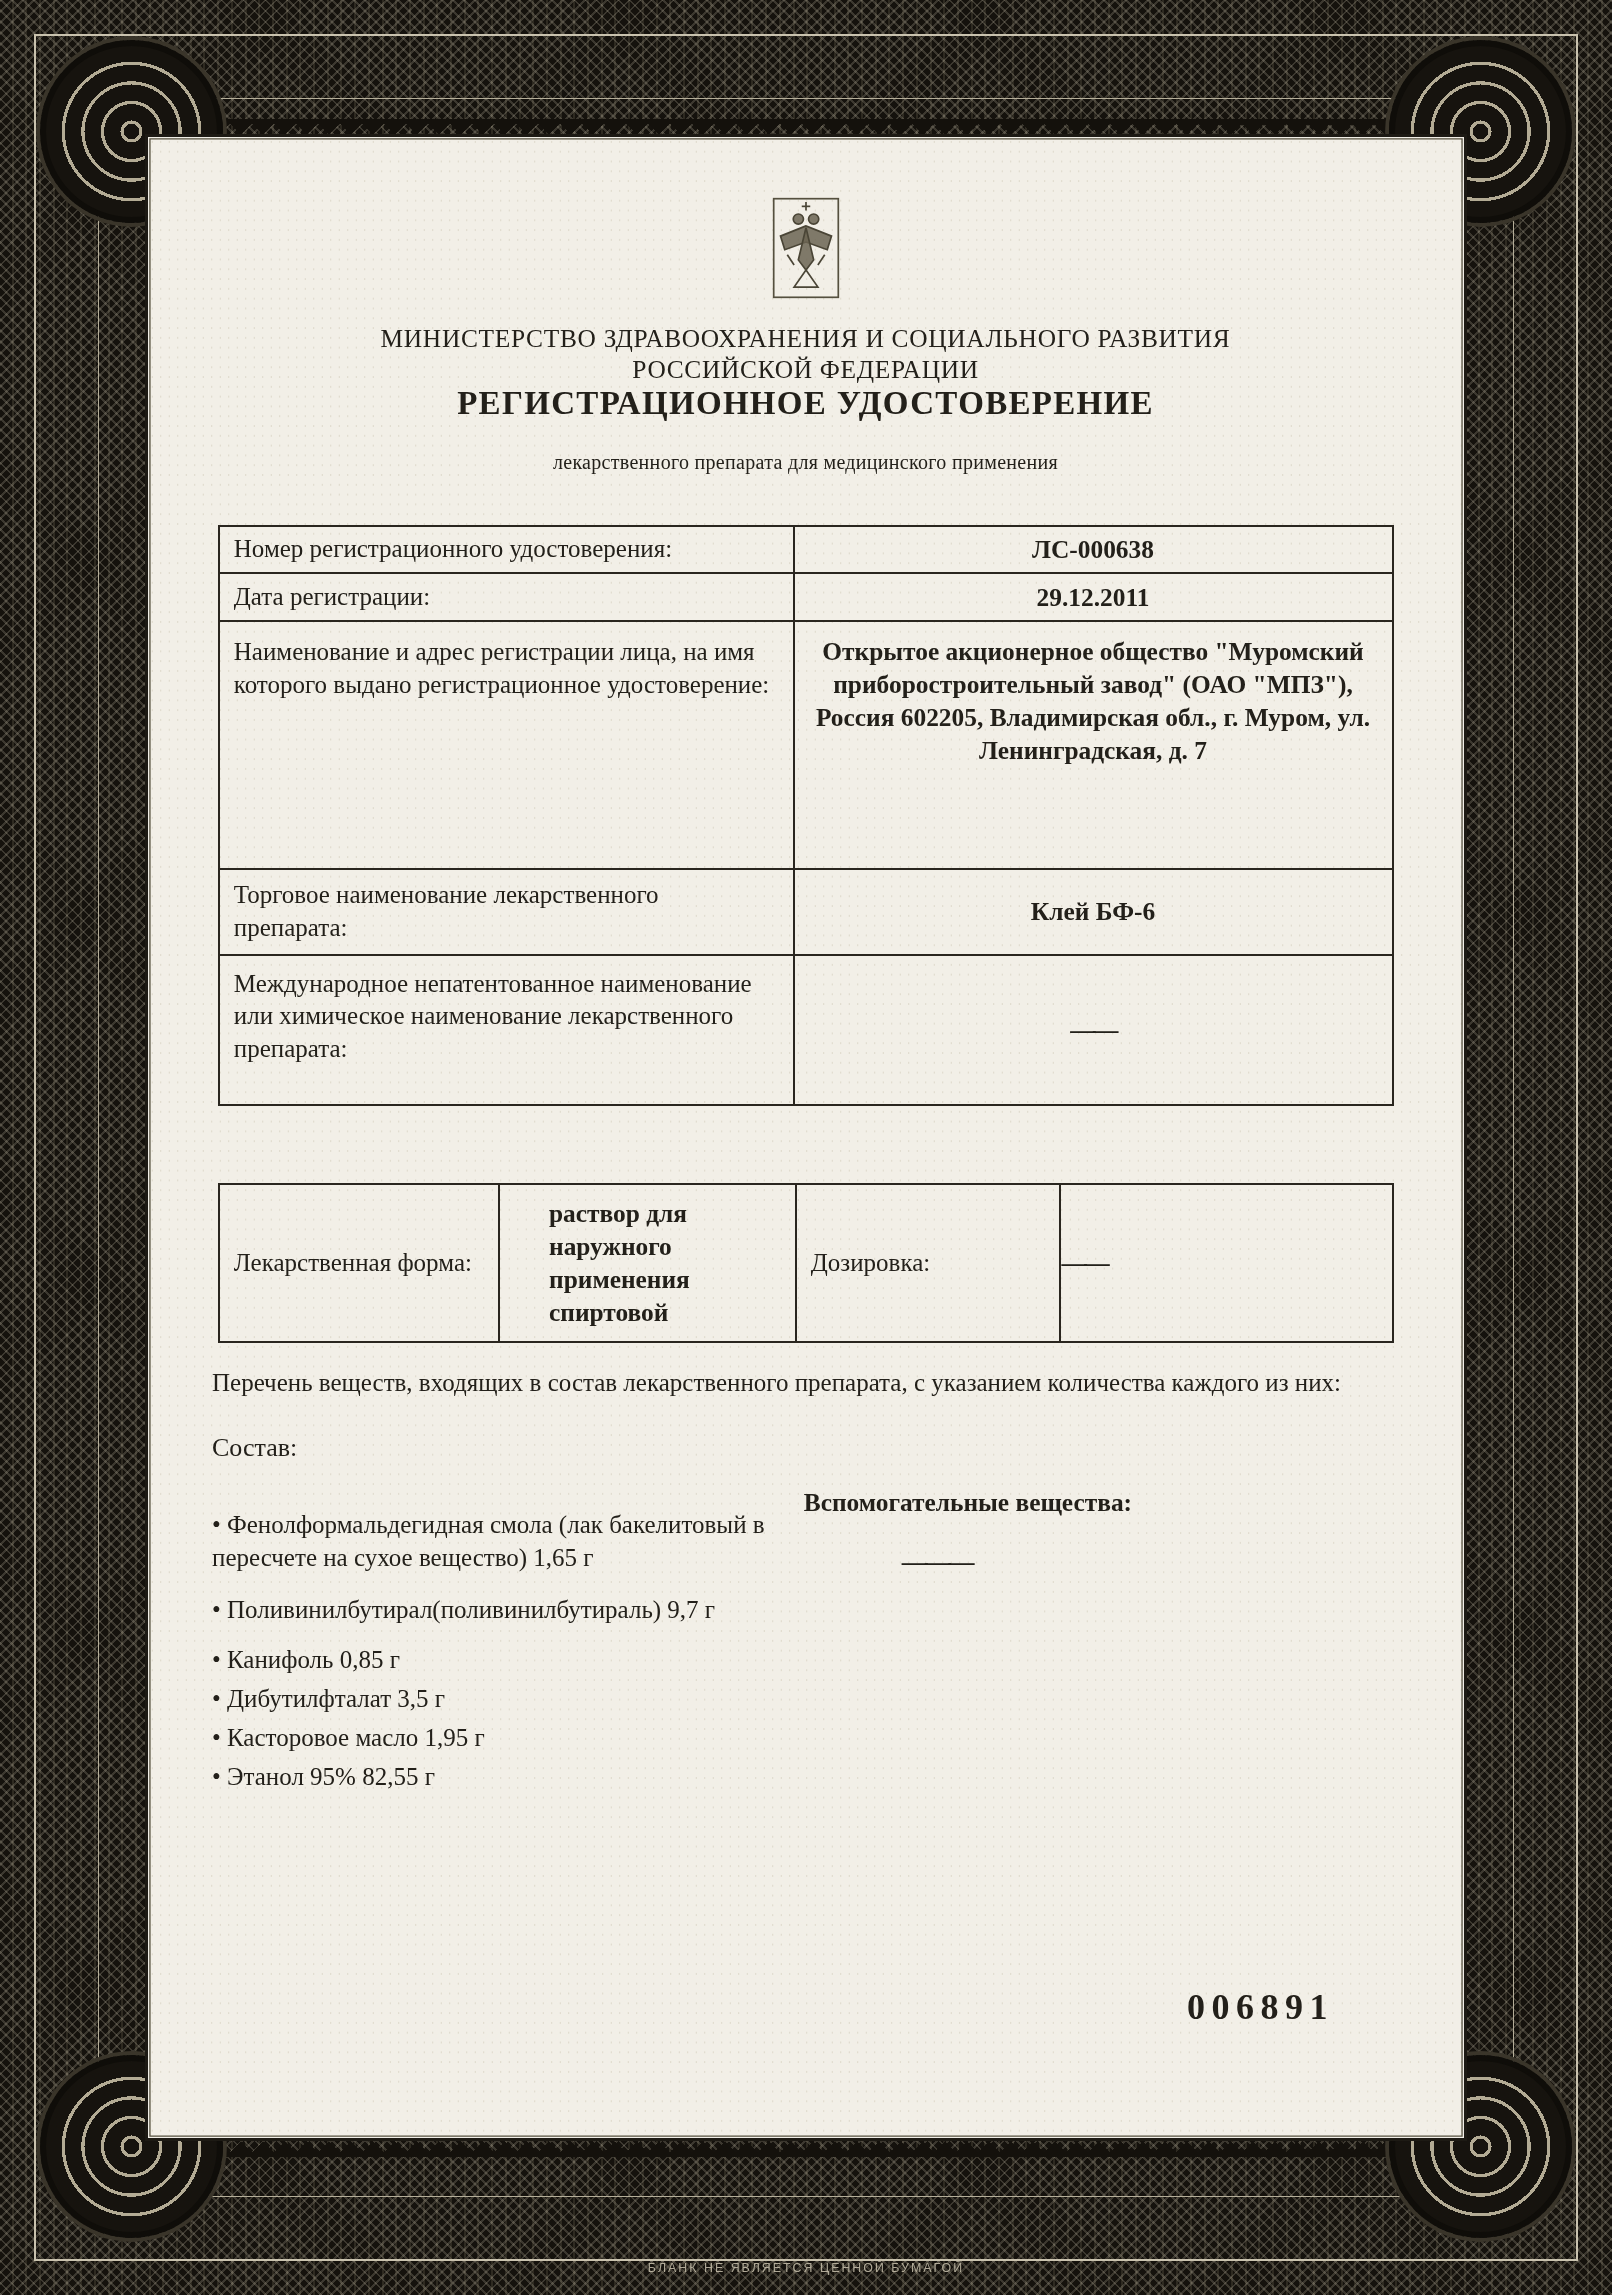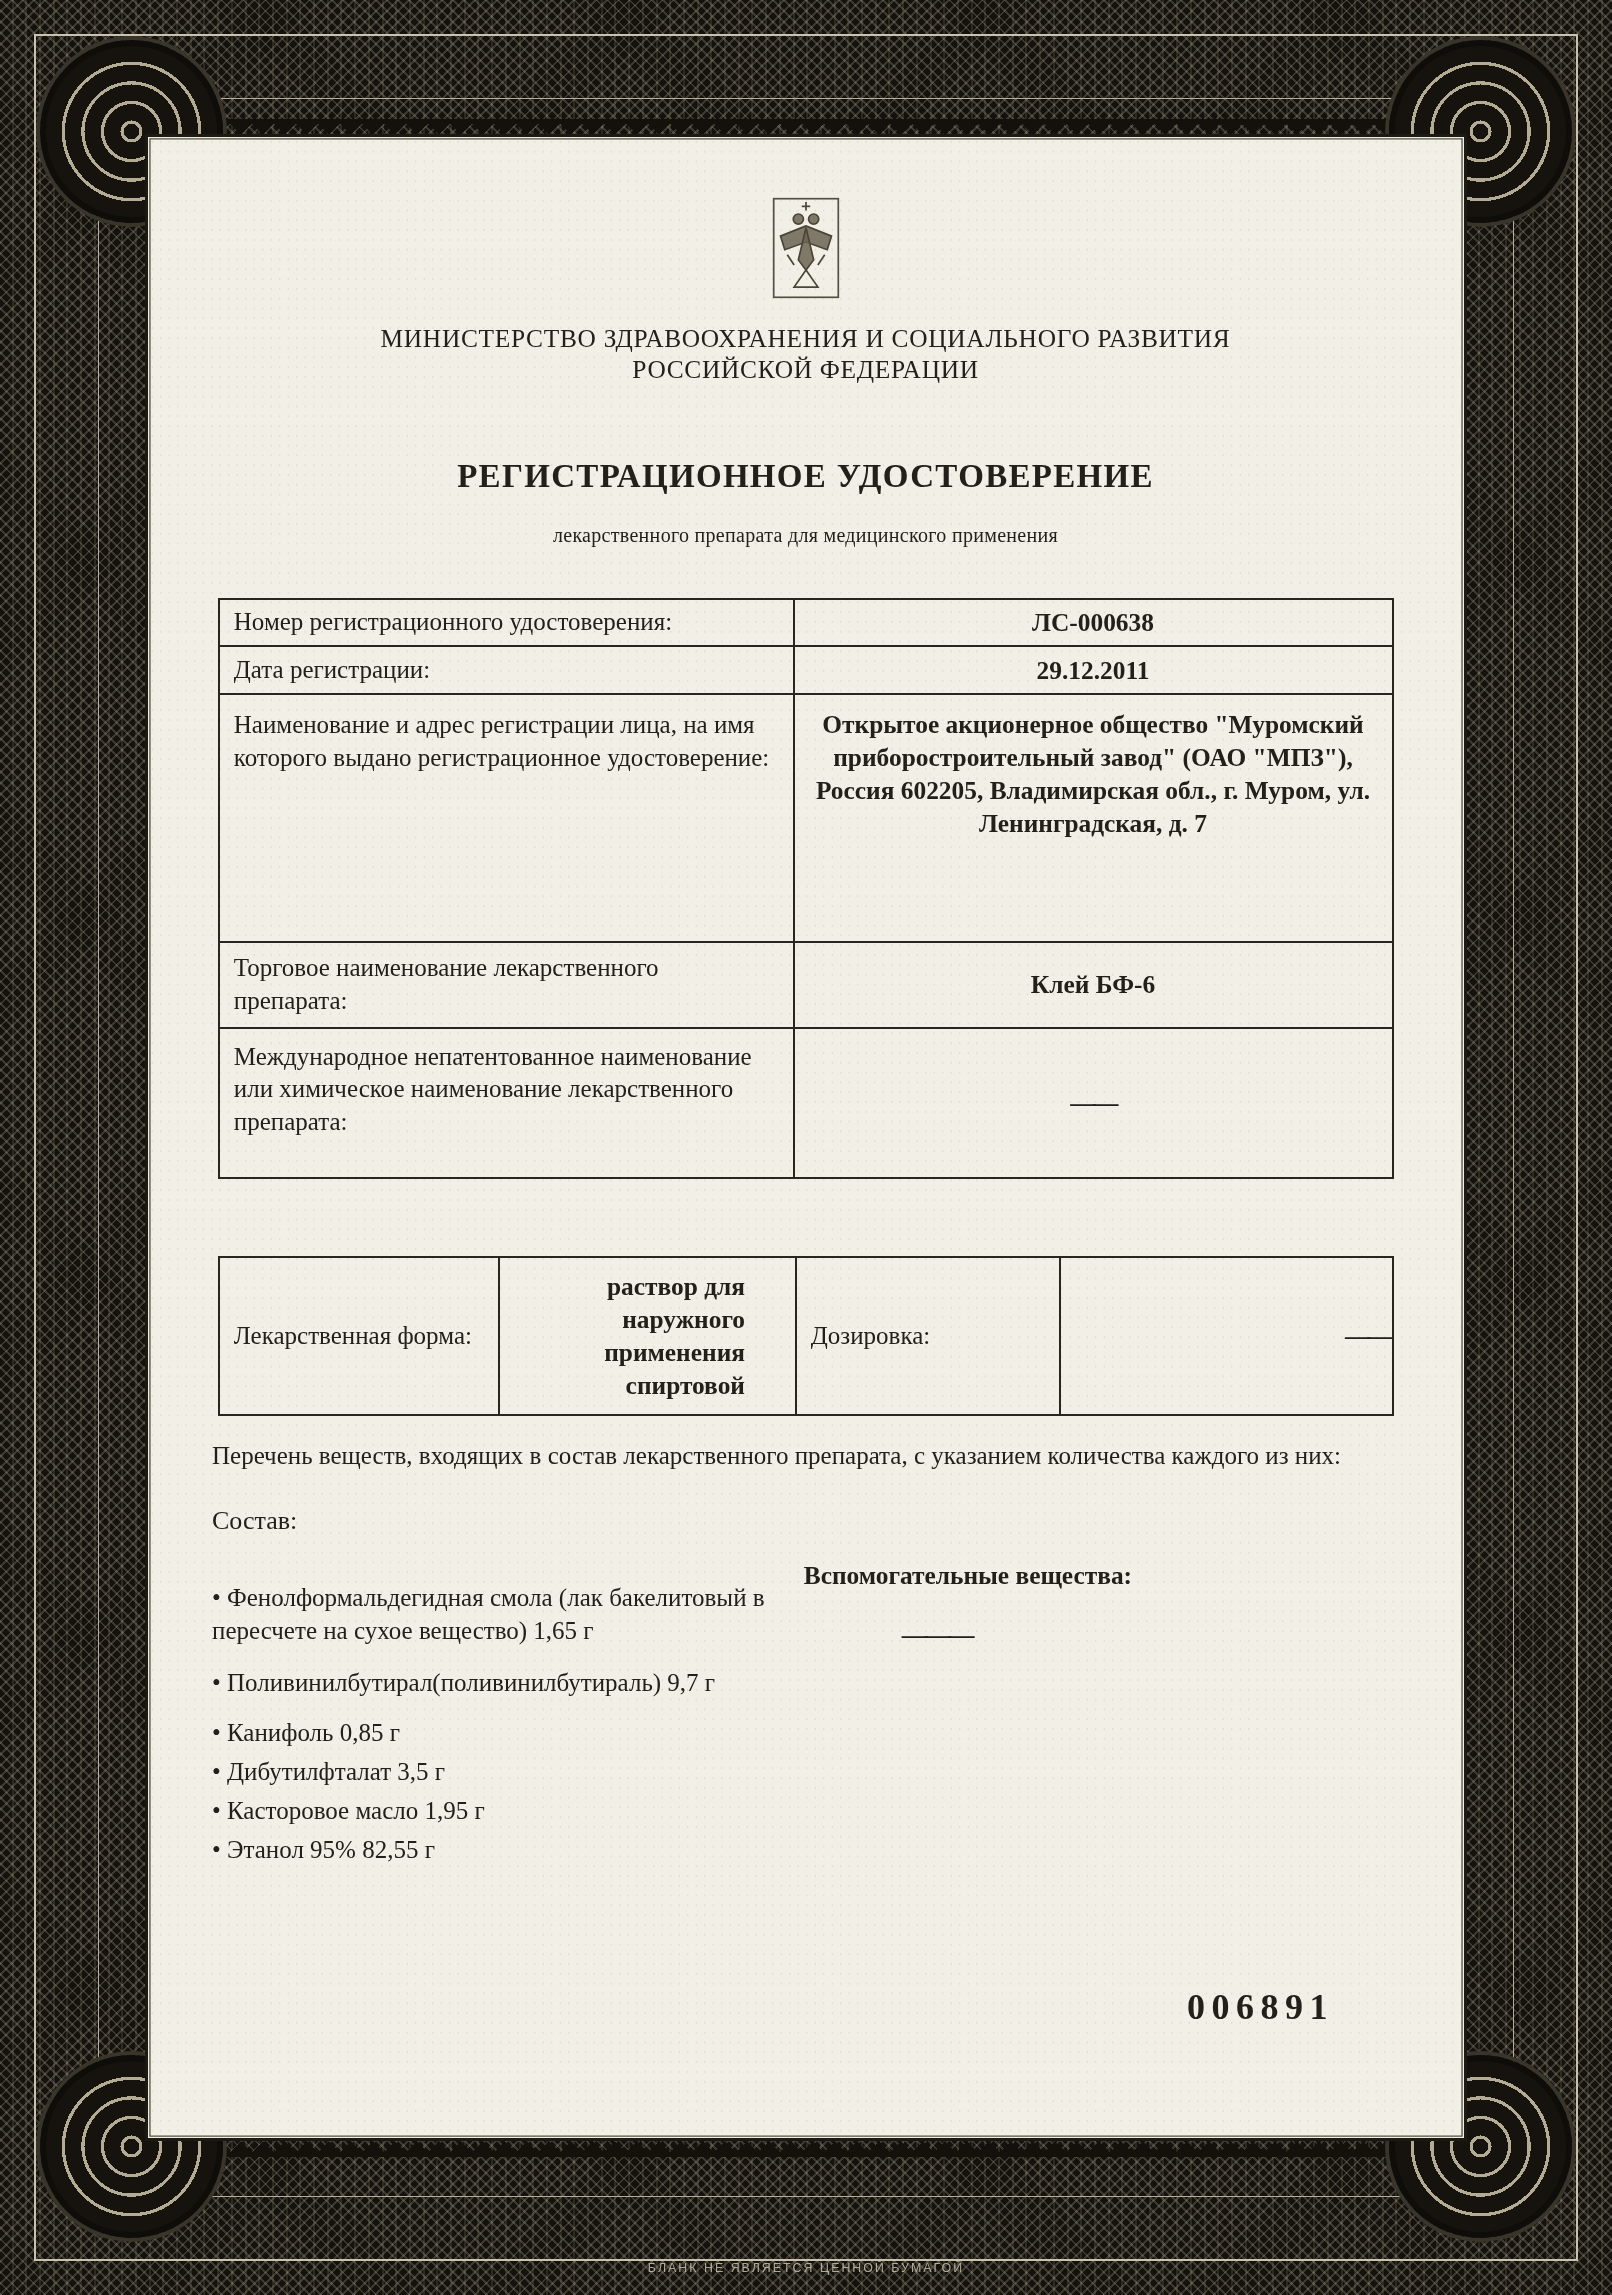--- a/index.html
+++ b/index.html
@@ -47,42 +47,42 @@
     border:3.3px solid #1d1a14;
     box-shadow:inset 0 0 0 1.3px #f2efe7, inset 0 0 0 2.6px #55503f;
     padding:60px 65px 0 64px;
   }
   .emblem-wrap{text-align:center;height:104px;}
   .ministry{
     margin-top:22px;text-align:center;
     font-size:25.4px;line-height:1.22;letter-spacing:0.7px;
   }
   .doc-title{
-    margin-top:73px;text-align:center;
+    text-align:center;
     font-size:33px;font-weight:700;letter-spacing:1.3px;
   }
   .doc-subtitle{
     margin-top:29px;text-align:center;font-size:20px;letter-spacing:0.3px;
   }
   table{border-collapse:collapse;table-layout:fixed;}
   td{border:2px solid #2a261f;font-size:25px;line-height:1.3;}
   .reg-table{width:1174px;margin:51px auto 0 auto;}
   .reg-table td.lbl{padding:6.5px 14.3px;vertical-align:middle;}
   .reg-table td.val{font-weight:700;text-align:center;vertical-align:middle;font-size:25.4px;padding:5.2px 17px;}
   .row-sm td{height:47px;}
   .row-lg td{height:248px;vertical-align:top;}
   .reg-table .row-lg td.lbl{padding-top:14.3px;vertical-align:top;}
   .reg-table .row-lg td.val{padding-top:13px;vertical-align:top;}
   .row-md td{height:86px;}
   .row-xl td{height:150px;}
   .reg-table .row-xl td.lbl{vertical-align:top;padding-top:11.7px;}
   .form-table{width:1174px;margin:77px auto 0 auto;}
   .form-table td{height:158px;}
   .form-table td.lbl{padding:6.5px 14.3px;vertical-align:middle;}
-  .form-table td.val{font-weight:700;text-align:right;vertical-align:middle;font-size:25.4px;margin-top:36px;}
+  .form-table td.val{font-weight:700;text-align:left;vertical-align:middle;font-size:25.4px;margin-top:36px;}
   .form-table td.val .narrow{width:196px;margin:0 auto;}
   .section{width:1193px;margin:0 auto;}
   .intro{margin-top:23.5px;font-size:25px;line-height:1.32;}
   .sostav{margin-top:34px;font-size:26px;}
   .comp-columns{display:flex;margin-top:25px;}
   .comp-left{width:47%;}
   .comp-right{width:53%;padding-left:31px;}
   .comp-heading{font-weight:700;font-size:25.4px;}
   .comp-items{margin-top:21px;}
   .comp-item{font-size:25px;line-height:1.3;margin-bottom:6.5px;max-width:587px;}

